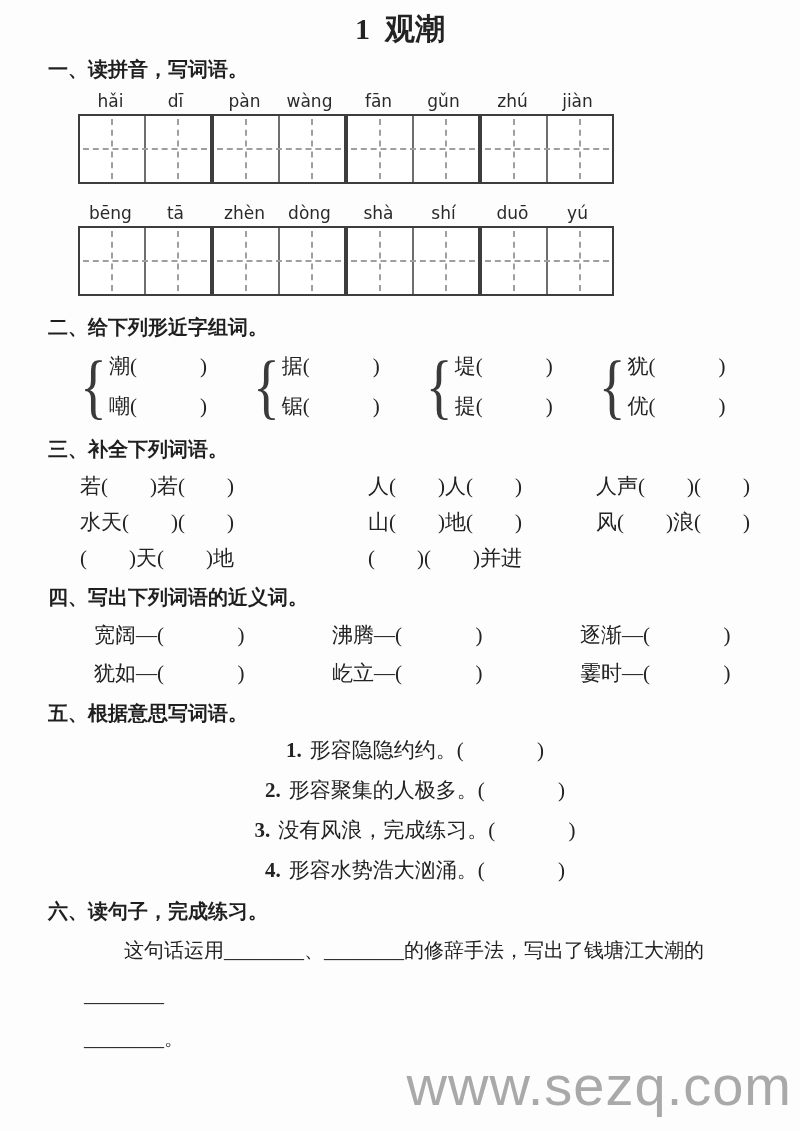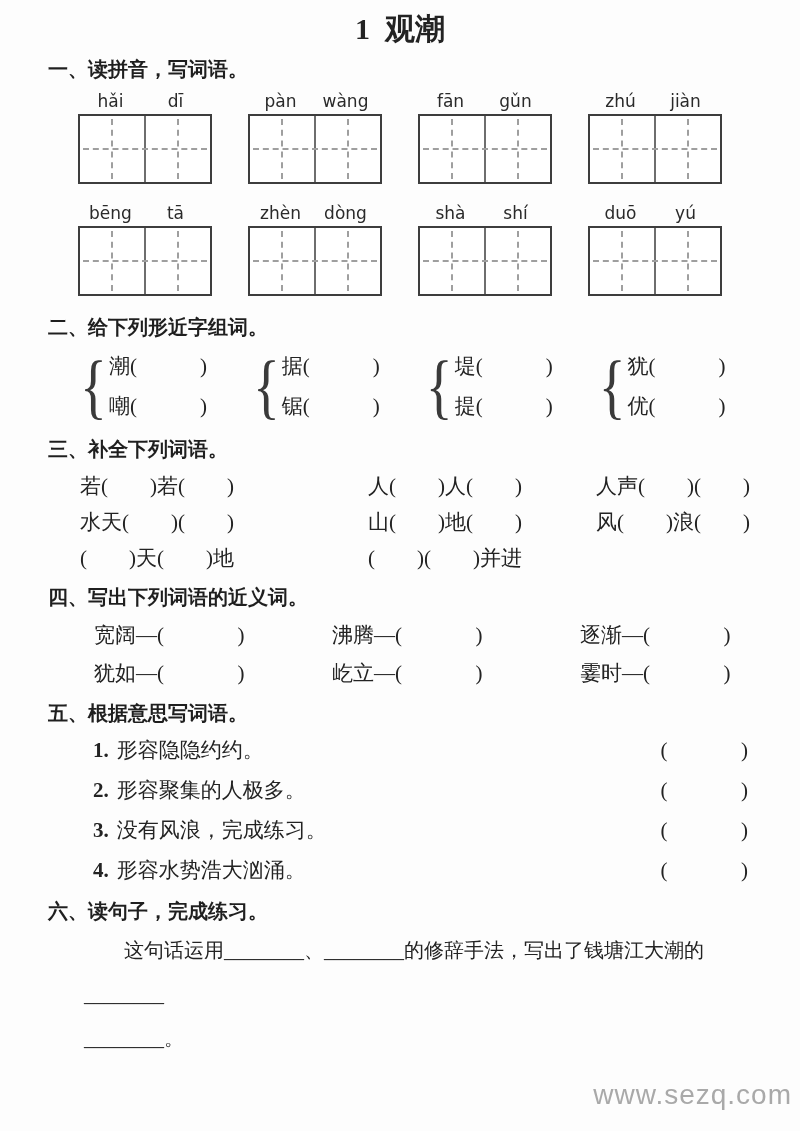--- a/index.html
+++ b/index.html
@@ -29,21 +29,21 @@
     color:#1f1f1f;
   }
   .h1 { margin-top:8px; }
   .h2 { margin-top:18px; }
   .h3 { margin-top:10px; }
   .h4 { margin-top:8px; }
   .h5 { margin-top:8px; }
   .h6 { margin-top:8px; }
 
   
-  .pin-row { display:flex; gap:36px; margin:8px 0 0 30px; }
+  .pin-row { display:flex; margin:8px 0 0 30px; }
   .pin-row.second { margin-top:18px; }
   .pgroup { width:134px; }
   .plabels { display:flex; height:24px; }
   .plabels span {
     width:65px; text-align:center;
     font-family:"DejaVu Sans", sans-serif;
     font-size:17px; line-height:22px; color:#2a2a2a;
   }
   .wbox {
     display:flex; position:relative;
@@ -82,44 +82,44 @@
   .s3-cell { white-space:pre; }
   .s4-row { display:flex; margin-left:46px; font-size:21px; line-height:38px; }
   .s4-row .c1 { width:238px; }
   .s4-row .c2 { width:248px; }
   .s4-cell { white-space:pre; }
   .s3-block, .s4-block { margin-top:6px; }
 
   
   .s5-block { margin-top:4px; }
   .s5-item {
-    display:flex; justify-content:space-between;
-    margin-left:45px; margin-right:4px;
+    display:flex; justify-content:center;
+    margin-left:34px; margin-right:4px;
     font-size:21px; line-height:40px;
   }
   .s5-num { font-weight:bold; margin-right:8px; }
   .s5-blank { white-space:pre; }
 
   
   .s6-sentence {
     margin:6px 10px 0 36px;
     font-size:20px; line-height:44px;
     text-indent:2em;
   }
   .s6-question {
     margin:4px 10px 0 36px;
     font-size:20px; line-height:44px;
     text-indent:2em;
     white-space:pre-wrap;
   }
 
   .watermark {
-    position:absolute; right:8px; bottom:14px;
+    position:absolute; right:8px; bottom:23px;
     font-family:"Liberation Sans", sans-serif;
-    font-size:28px; line-height:44px;
+    font-size:56px; line-height:44px;
     color:#a9a9a9; letter-spacing:1px;
   }
 </style>
 </head>
 <body>
 
 <div class="page">
 
   <div class="title">1  观潮</div>
 

